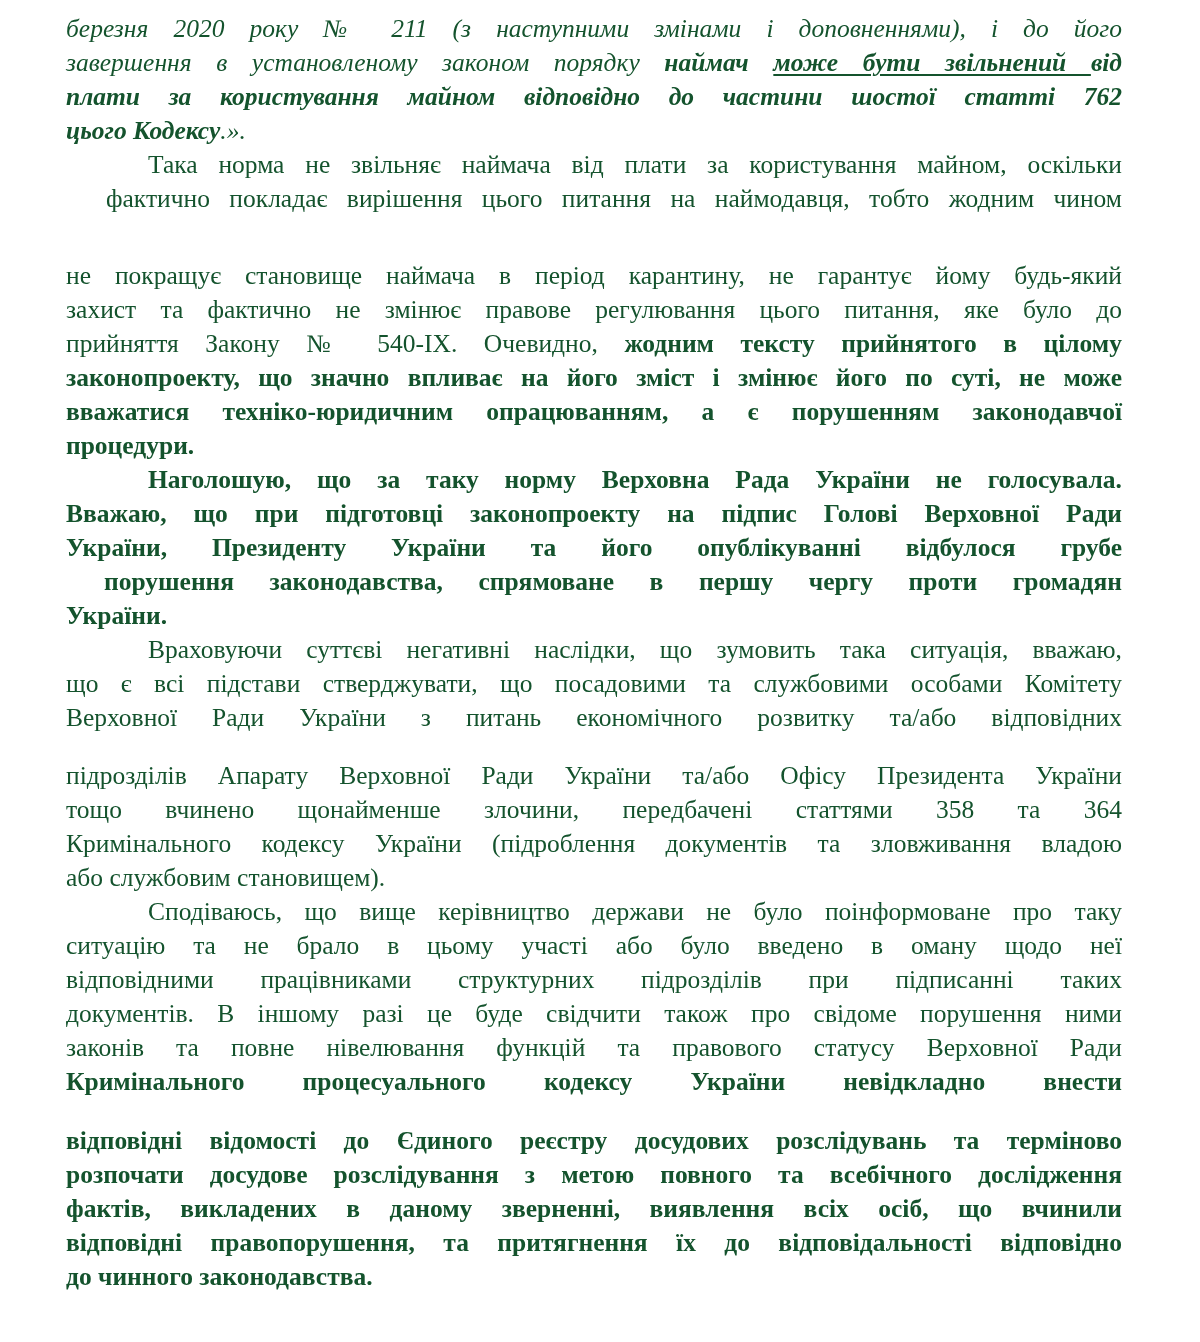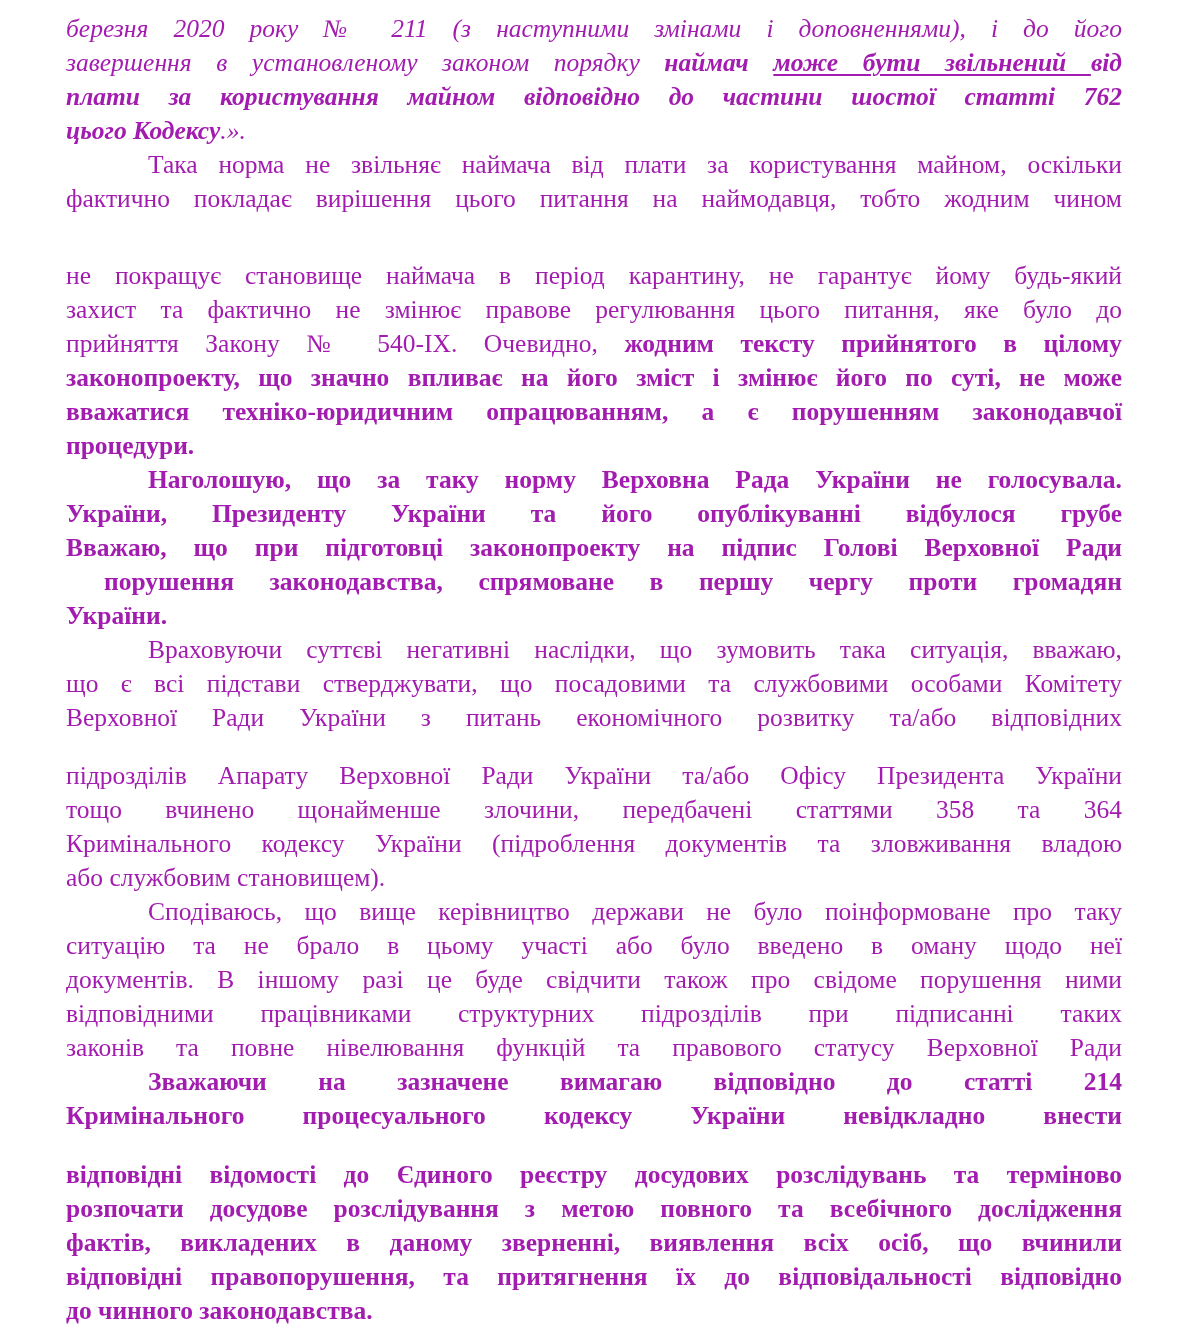--- a/index.html
+++ b/index.html
@@ -1,73 +1,72 @@
 <!DOCTYPE html>
 <html><head>
 <meta charset="utf-8">
 <style>
   html, body { margin: 0; padding: 0; background: #ffffff; }
   body { width: 1200px; height: 1342px; overflow: hidden; position: relative; }
   .page {
     position: absolute; left: 66px; top: 12px; width: 1056px;
     font-family: "Liberation Serif", serif;
-    font-size: 25.5px; line-height: 34px; color: #a21caf;
+    font-size: 25.5px; line-height: 34px; color: #14532d;
   }
   .line { display: block; height: 34px; white-space: nowrap; text-align: justify; text-align-last: justify; }
   .line.last { text-align-last: left; }
   .indent { padding-left: 82px; }
   .b { font-weight: bold; }
   .i { font-style: italic; }
   .u { text-decoration: underline; text-decoration-thickness: 2px; text-underline-offset: 3px; }
 </style>
 </head>
 <body>
 
 <div class="page">
   <div>
       <span class="line" style="white-space: normal;"><span class="i">березня 2020 року № 211 (з наступними змінами і доповненнями), і до його</span></span>
       <span class="line" style="white-space: normal;"><span class="i">завершення в установленому законом порядку </span><span class="b i">наймач </span><span class="b i u">може бути звільнений </span><span class="b i">від</span></span>
       <span class="line" style="white-space: normal;"><span class="b i">плати за користування майном відповідно до частини шостої статті 762</span></span>
       <span class="line last" style="white-space: normal;"><span class="b i">цього Кодексу</span><span class="i">.».</span></span>
     </div>
   <div>
       <span class="line indent" style="white-space: normal;"><span>Така норма не звільняє наймача від плати за користування майном, оскільки</span></span>
-      <span class="line" style="white-space: normal;"><span>фактично покладає вирішення цього питання на наймодавця, тобто жодним чином</span></span>
+      <span class="line" style="white-space: normal; margin-left: 40px;"><span>фактично покладає вирішення цього питання на наймодавця, тобто жодним чином</span></span>
       <span class="line" style="white-space: normal; margin-top: 43px;"><span>не покращує становище наймача в період карантину, не гарантує йому будь-який</span></span>
       <span class="line" style="white-space: normal;"><span>захист та фактично не змінює правове регулювання цього питання, яке було до</span></span>
       <span class="line" style="white-space: normal;"><span>прийняття Закону № 540-IX. Очевидно, </span><span class="b">жодним тексту прийнятого в цілому</span></span>
       <span class="line" style="white-space: normal;"><span class="b">законопроекту, що значно впливає на його зміст і змінює його по суті, не може</span></span>
       <span class="line" style="white-space: normal;"><span class="b">вважатися техніко-юридичним опрацюванням, а є порушенням законодавчої</span></span>
       <span class="line last" style="white-space: normal;"><span class="b">процедури.</span></span>
     </div>
   <div>
       <span class="line indent" style="white-space: normal;"><span class="b">Наголошую, що за таку норму Верховна Рада України не голосувала.</span></span>
+      <span class="line" style="white-space: normal;"><span class="b">Вважаю, що при підготовці законопроекту на підпис Голові Верховної Ради</span></span>
       <span class="line" style="white-space: normal;"><span class="b">України, Президенту України та його опублікуванні відбулося грубе</span></span>
-      <span class="line" style="white-space: normal;"><span class="b">Вважаю, що при підготовці законопроекту на підпис Голові Верховної Ради</span></span>
       <span class="line" style="white-space: normal; margin-left: 38px;"><span class="b">порушення законодавства, спрямоване в першу чергу проти громадян</span></span>
       <span class="line last" style="white-space: normal;"><span class="b">України.</span></span>
     </div>
   <div>
       <span class="line indent" style="white-space: normal;"><span>Враховуючи суттєві негативні наслідки, що зумовить така ситуація, вважаю,</span></span>
       <span class="line" style="white-space: normal;"><span>що є всі підстави стверджувати, що посадовими та службовими особами Комітету</span></span>
       <span class="line" style="white-space: normal;"><span>Верховної Ради України з питань економічного розвитку та/або відповідних</span></span>
       <span class="line" style="white-space: normal; margin-top: 24px;"><span>підрозділів Апарату Верховної Ради України та/або Офісу Президента України</span></span>
       <span class="line" style="white-space: normal;"><span>тощо вчинено щонайменше злочини, передбачені статтями 358 та 364</span></span>
       <span class="line" style="white-space: normal;"><span>Кримінального кодексу України (підроблення документів та зловживання владою</span></span>
       <span class="line last" style="white-space: normal;"><span>або службовим становищем).</span></span>
     </div>
   <div>
       <span class="line indent" style="white-space: normal;"><span>Сподіваюсь, що вище керівництво держави не було поінформоване про таку</span></span>
       <span class="line" style="white-space: normal;"><span>ситуацію та не брало в цьому участі або було введено в оману щодо неї</span></span>
+      <span class="line" style="white-space: normal;"><span>відповідними працівниками структурних підрозділів при підписанні таких</span></span>
       <span class="line" style="white-space: normal;"><span>документів. В іншому разі це буде свідчити також про свідоме порушення ними</span></span>
-      <span class="line" style="white-space: normal;"><span>відповідними працівниками структурних підрозділів при підписанні таких</span></span>
       <span class="line" style="white-space: normal;"><span>законів та повне нівелювання функцій та правового статусу Верховної Ради</span></span>
     </div>
   <div>
-      <span class="line indent" style="white-space: normal;"><span class="b">Зважаючи на зазначене вимагаю відповідно до статті 214</span></span>
       <span class="line" style="white-space: normal;"><span class="b">Кримінального процесуального кодексу України невідкладно внести</span></span>
       <span class="line" style="white-space: normal; margin-top: 25px;"><span class="b">відповідні відомості до Єдиного реєстру досудових розслідувань та терміново</span></span>
       <span class="line" style="white-space: normal;"><span class="b">розпочати досудове розслідування з метою повного та всебічного дослідження</span></span>
       <span class="line" style="white-space: normal;"><span class="b">фактів, викладених в даному зверненні, виявлення всіх осіб, що вчинили</span></span>
       <span class="line" style="white-space: normal;"><span class="b">відповідні правопорушення, та притягнення їх до відповідальності відповідно</span></span>
       <span class="line last" style="white-space: normal;"><span class="b">до чинного законодавства.</span></span>
     </div>
 </div>
 
 </body></html>

